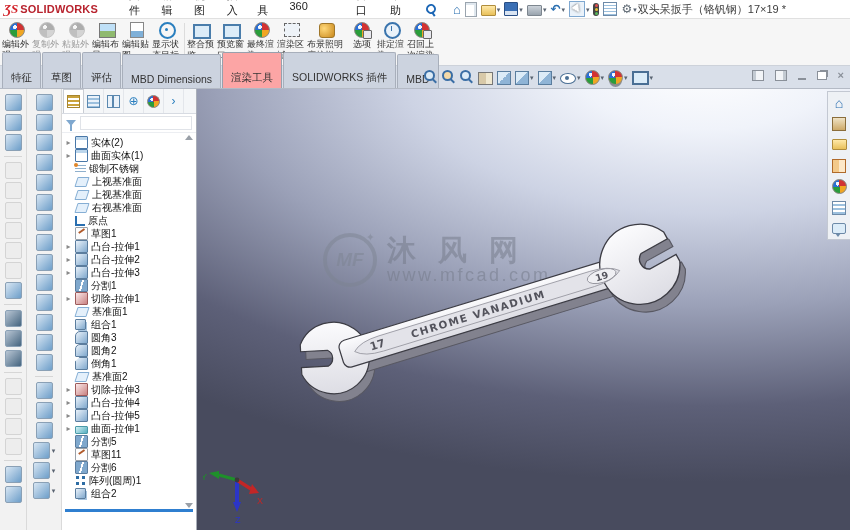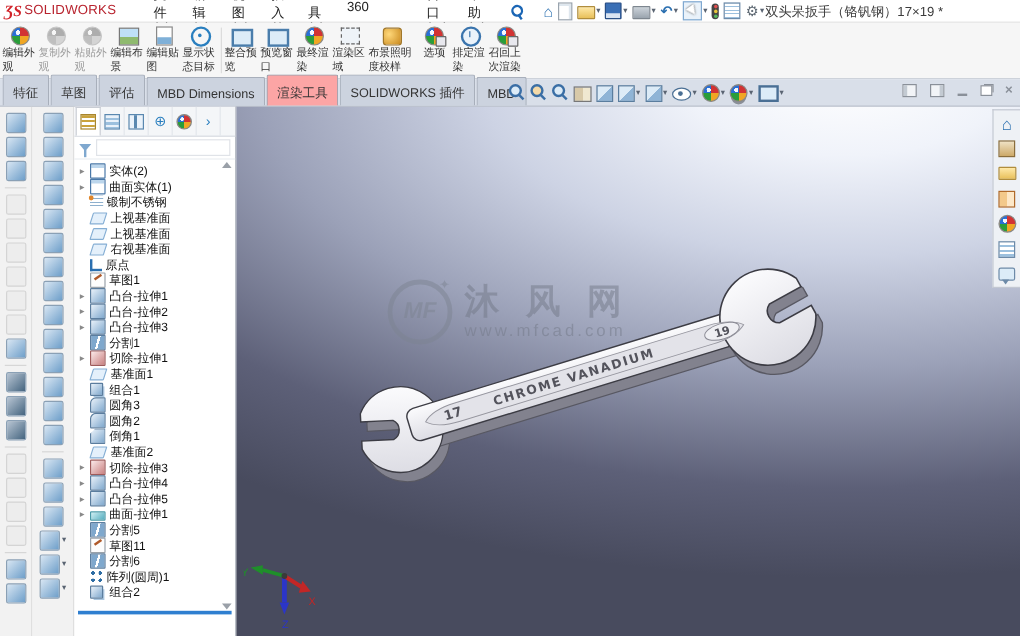--- a/index.html
+++ b/index.html
@@ -6,21 +6,21 @@
     font-family:"Liberation Sans","DejaVu Sans",sans-serif;background:#fff;
     -webkit-user-select:none;user-select:none}
   .app{width:850px;height:530px;display:flex;flex-direction:column;position:relative}
 
   
   .titlebar{height:18px;flex:none;display:flex;align-items:center;background:#fff;
     border-bottom:1px solid #e0e0e0;padding-left:4px;font-size:11px;color:#222}
   .logo{display:flex;align-items:center;margin-right:24px}
   .logo-mark{color:#d2232a;font-weight:bold;font-style:italic;font-size:13px;margin-right:2px;
     font-family:"Liberation Serif","DejaVu Serif",serif}
-  .logo-text{color:#b8232e;font-weight:normal;font-size:11px;letter-spacing:.2px}
+  .logo-text{color:#b8232e;font-weight:bold;font-size:11px;letter-spacing:.2px}
   .menubar{display:flex;gap:0}
   .menu-item{padding:1px 7px;cursor:default}
   .pin-wrap{margin:0 10px;display:flex;align-items:center}
   .pin{width:6px;height:6px;border:2px solid #1b66b5;border-radius:50%;position:relative;transform:rotate(-35deg)}
   .pin::after{content:"";position:absolute;left:1px;top:6px;width:2px;height:5px;background:#1b66b5}
   .qa{display:flex;align-items:center;gap:2px;margin-left:6px}
   .qa-item{display:flex;align-items:center;padding:0 1px}
   .qa-ic{display:inline-block}
   .caret{font-size:7px;color:#5a6472;margin-left:1px;line-height:1}
   .doc-title{margin-left:auto;margin-right:64px;color:#3c3c3c;font-size:11px;white-space:nowrap}
@@ -63,21 +63,21 @@
   .ic-target::after{content:"";position:absolute;left:50%;top:50%;width:3px;height:3px;margin:-2px;background:#2a7fbf;border-radius:50%}
   .ic-monitor{width:14px;height:11px;border:2px solid #4a7dab;background:#dcecf8;margin-top:2px}
   .ic-region{width:14px;height:12px;border:1px dashed #666;background:#eef3f8}
   .ic-proof{width:14px;height:13px;border-radius:3px;border:1px solid #a0772a;background:radial-gradient(circle at 30% 35%,#ffd87a,#c9881c)}
   .ic-clock{width:13px;height:13px;border-radius:50%;border:2px solid #3a74ad;position:relative;background:#eaf2fa}
   .ic-clock::after{content:"";position:absolute;left:5px;top:2px;width:1.5px;height:5px;background:#3a74ad}
 
   
   .tabrow{height:22px;flex:none;background:#d9dfe9;border-bottom:1px solid #b4bac5;position:relative;
     display:flex;align-items:flex-end;padding-left:2px}
-  .tab{font-size:10.5px;color:#333;padding:8px 8px 3px;border:1px solid #a8afbb;border-bottom:none;
+  .tab{font-size:10.5px;color:#333;padding:18px 8px 3px;border:1px solid #a8afbb;border-bottom:none;
     background:#ccd3df;margin-right:1px;border-radius:2px 2px 0 0;white-space:nowrap;cursor:default}
   .tab.active{background:#fca5a5;border-color:#98a0ad}
   .headsup{position:absolute;left:424px;top:3px;display:flex;align-items:center;gap:4px}
   .hu-item{display:flex;align-items:center}
   .hu{width:14px;height:14px;position:relative;display:inline-block}
   .hu-mag::before{content:"";position:absolute;width:7px;height:7px;border:2px solid #3a6ea5;border-radius:50%;left:0;top:0;background:#dcebf7}
   .hu-mag::after{content:"";position:absolute;width:5px;height:2px;background:#3a6ea5;transform:rotate(45deg);left:8px;top:10px}
   .hu-mag.alt::before{background:#f3d9a8}
   .hu-book{width:13px;height:11px;margin-top:2px;border:1px solid #777;background:linear-gradient(90deg,#d8c9a8 50%,#f0e8d0 50%)}
   .hu-cube{width:12px;height:12px;margin-top:1px;background:linear-gradient(135deg,#dcebf7 0 50%,#8fb4d6 50%);border:1px solid #5a7d9e}
@@ -152,21 +152,21 @@
 
   
   .viewport{flex:1;position:relative;overflow:hidden;min-width:0;
     background:radial-gradient(130% 95% at 78% -6%,#ffffff 0%,#f0f3fa 16%,#cdd3e4 36%,#9ba1b8 58%,#5d6078 82%,#484b5e 100%)}
   .watermark{position:absolute;left:126px;top:144px;display:flex;align-items:center;gap:10px;opacity:.5;color:#737988;pointer-events:none}
   .wm-logo{width:46px;height:46px;border:4px solid #7d8492;border-radius:50%;display:flex;align-items:center;justify-content:center;
     font-weight:bold;font-size:19px;font-style:italic;color:#7d8492;position:relative}
   .wm-spark{position:absolute;top:-6px;right:-2px;font-size:11px;color:#7d8492}
   .wm-right{display:flex;flex-direction:column;line-height:1.05}
   .wm-title{font-size:29px;font-weight:bold;letter-spacing:7px;white-space:nowrap}
-  .wm-url{font-size:14px;letter-spacing:2.5px;margin-top:1px}
+  .wm-url{font-size:18px;letter-spacing:2.5px;margin-top:1px}
   .wrench-svg,.triad-svg{position:absolute;pointer-events:none}
   .wrench-svg{left:0;top:0;width:100%;height:100%}
   .triad-svg{left:6px;bottom:0;width:70px;height:72px}
 
   
   .taskpane{position:absolute;right:0;top:2px;width:22px;background:#eef1f5;border:1px solid #c3c8d2;border-right:none;
     display:flex;flex-direction:column;align-items:center;padding:3px 0;gap:6px}
   .tp-ic{width:15px;height:15px;display:flex;align-items:center;justify-content:center}
   .tp-home{font-size:14px;color:#2a6fb0;line-height:14px}
   .tp-box{width:12px;height:12px;border:1px solid #8a6d3b;background:linear-gradient(#efe2c4,#cda968)}

